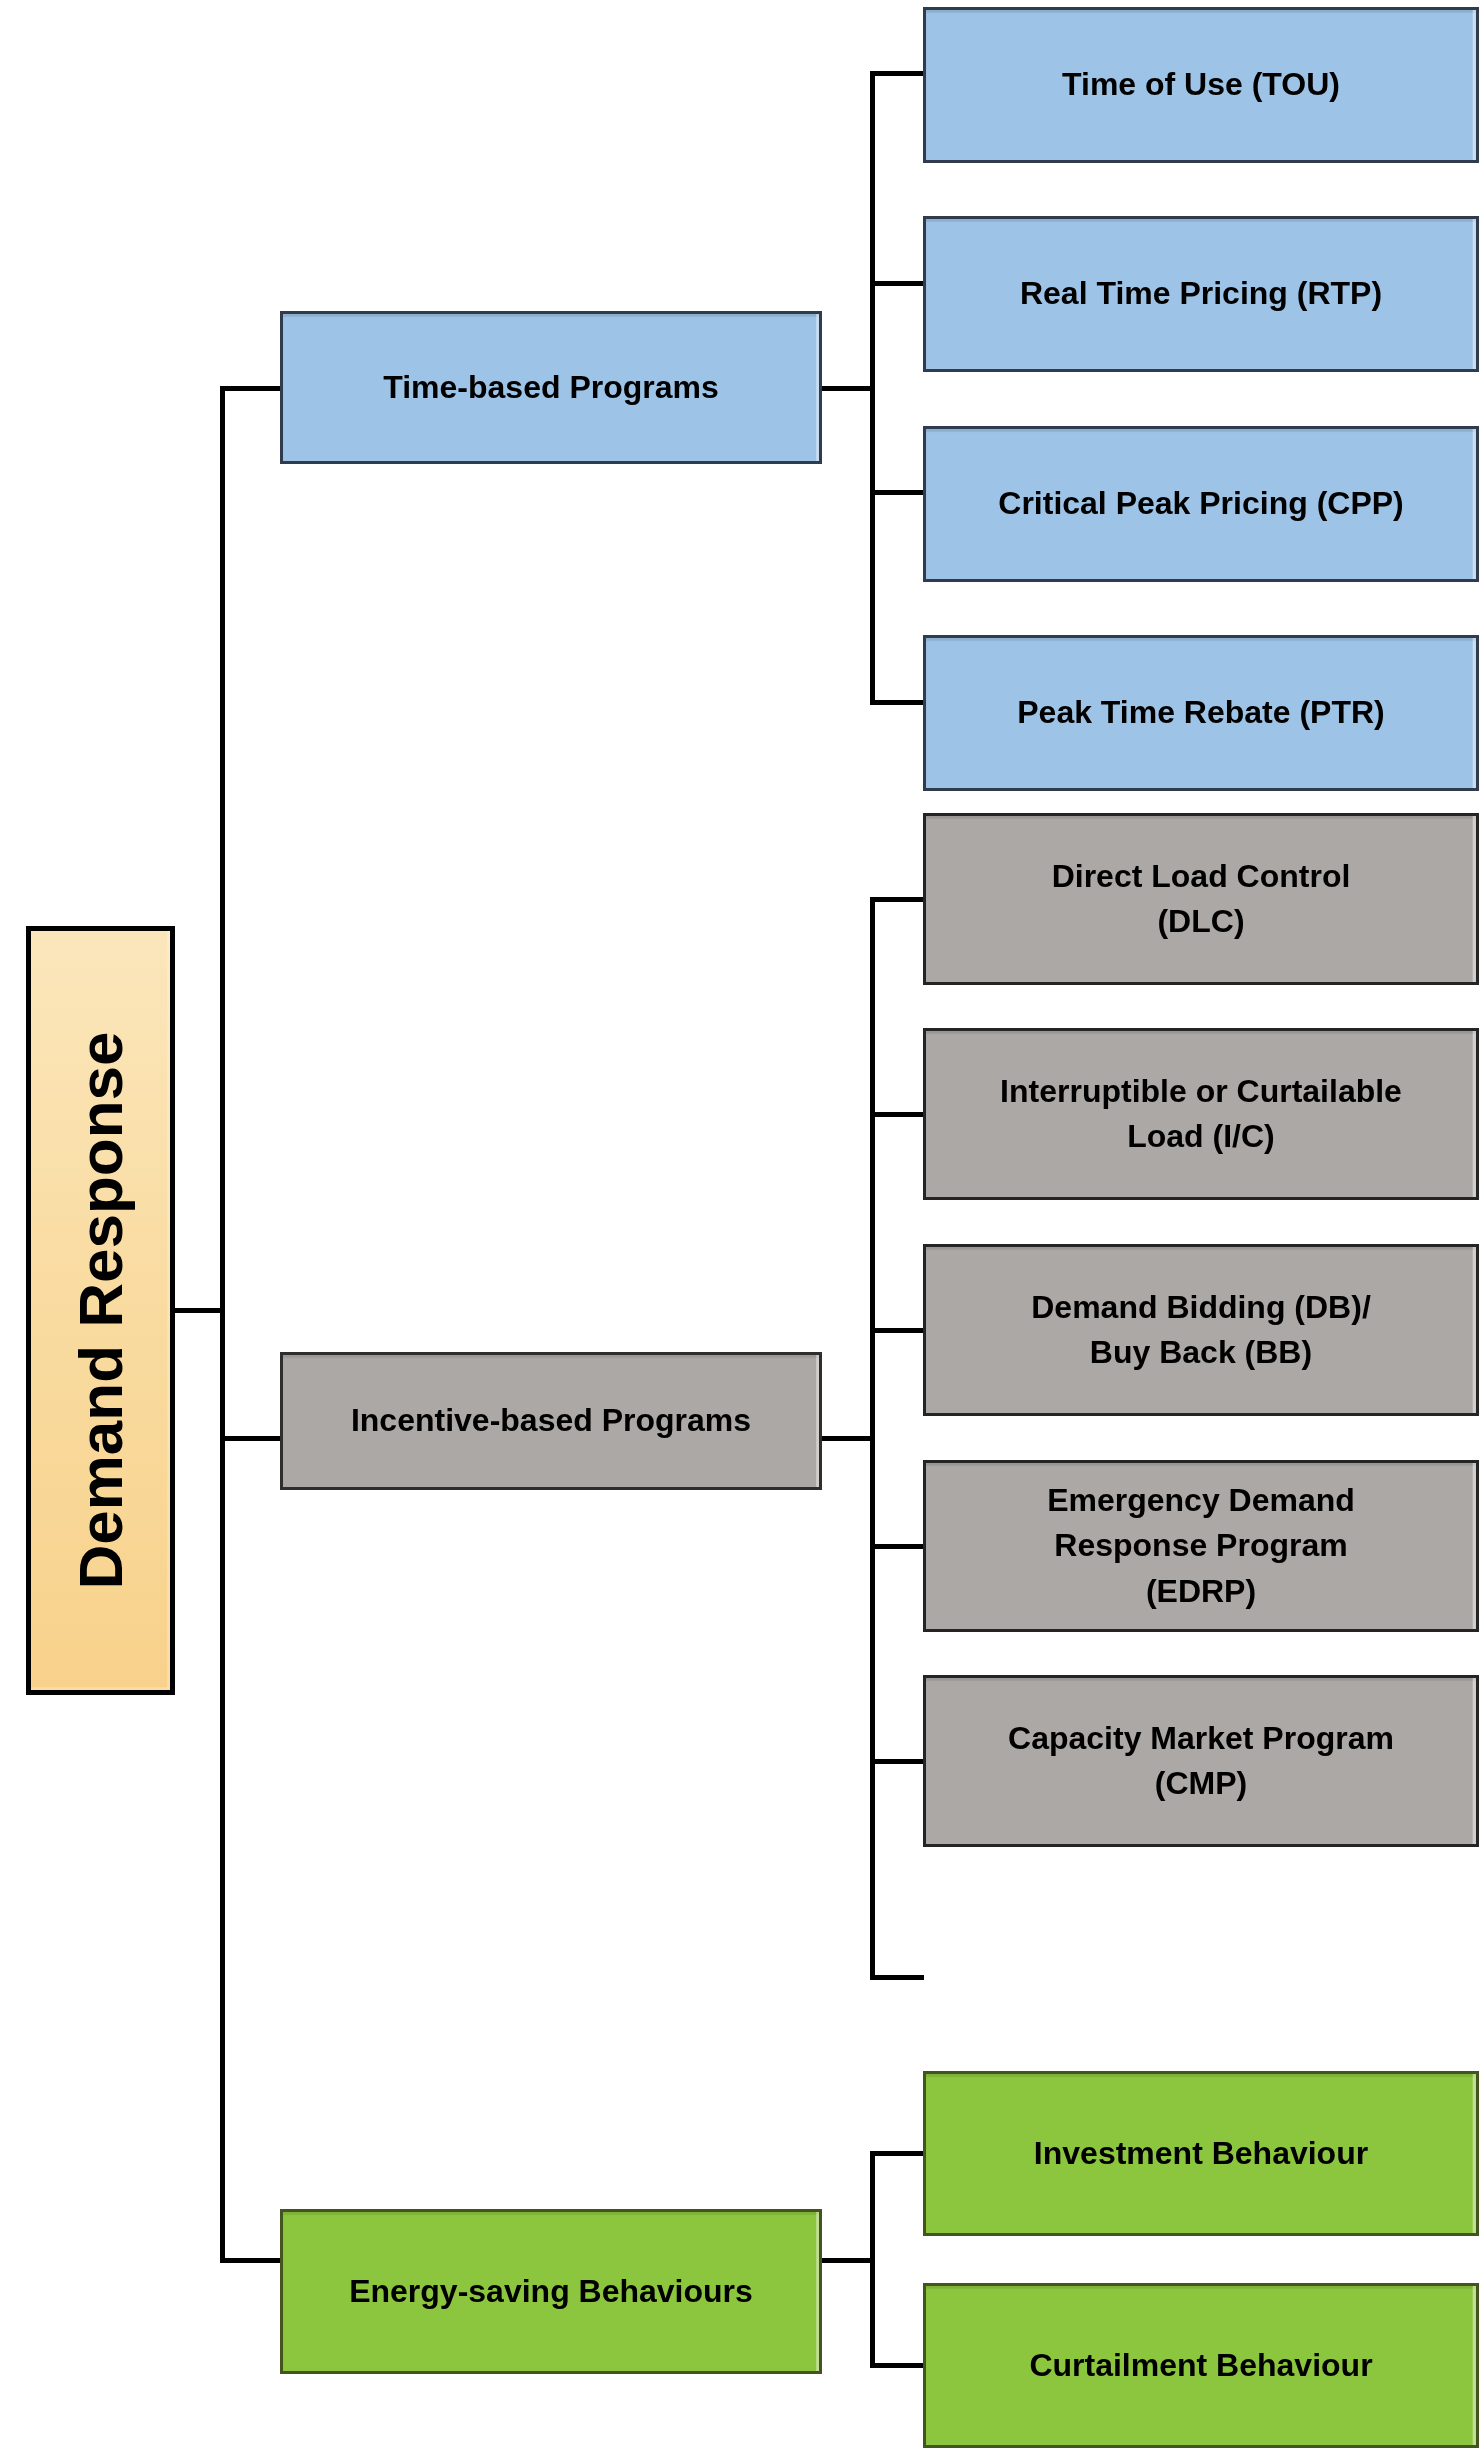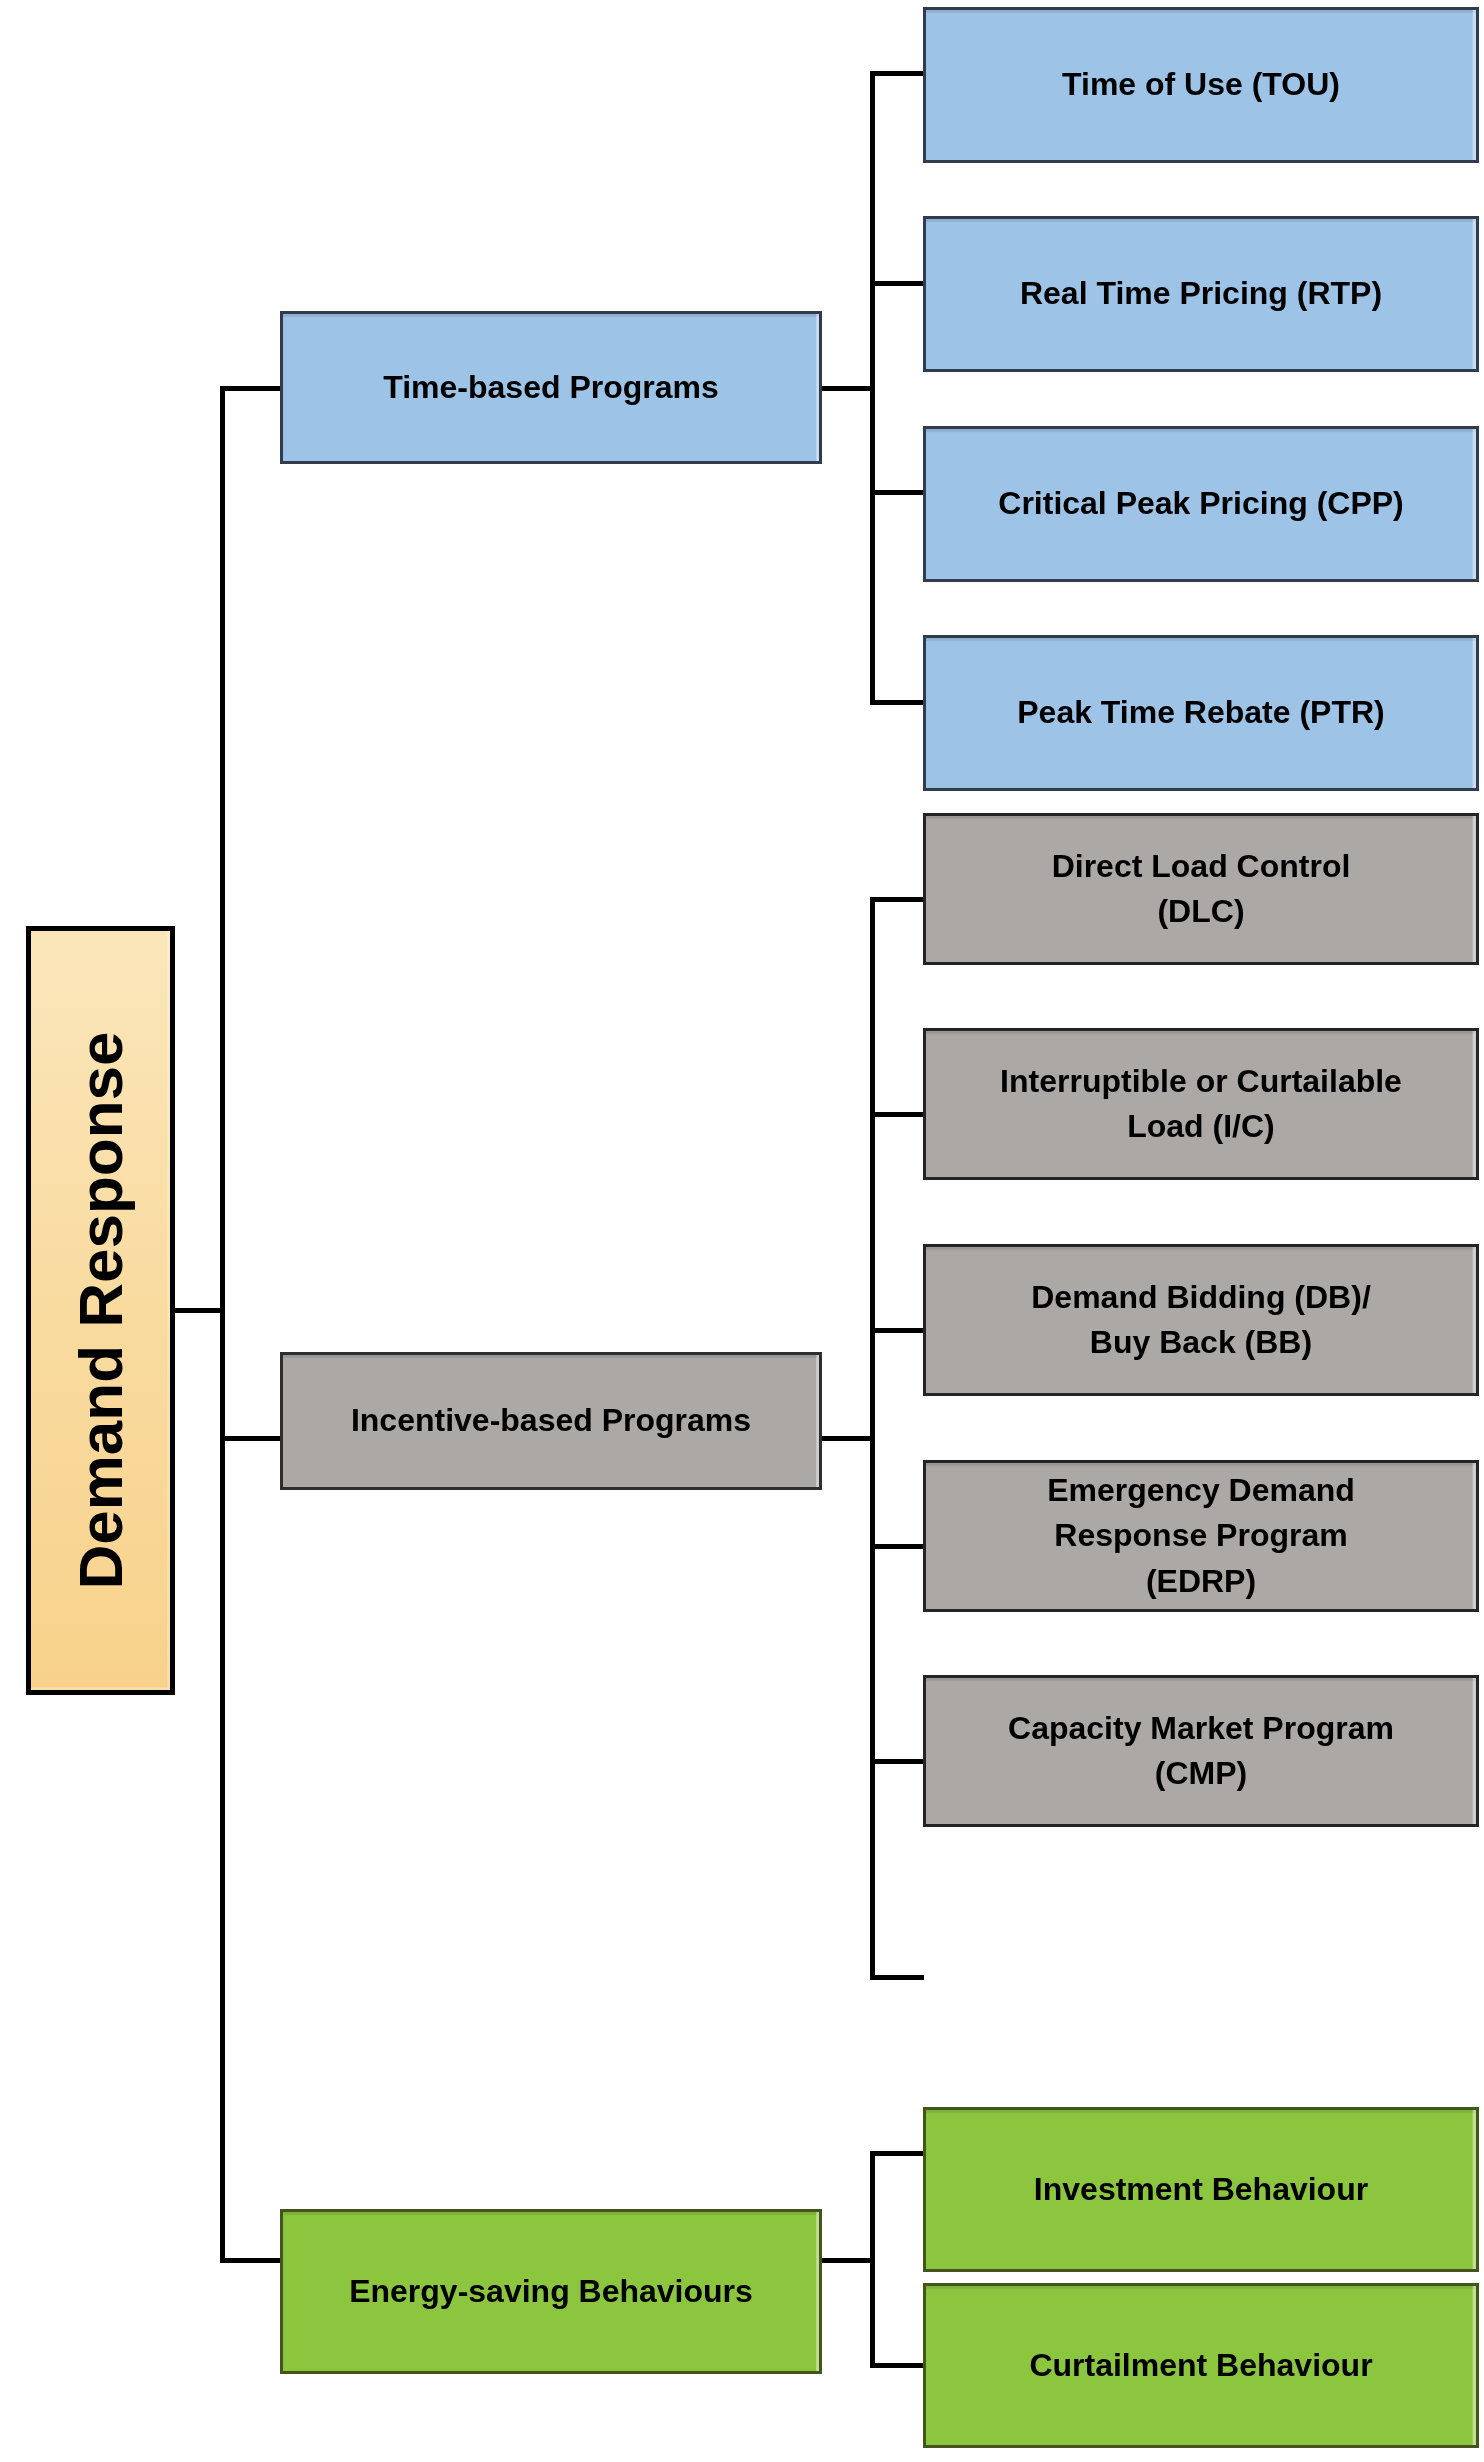--- a/index.html
+++ b/index.html
@@ -45,25 +45,25 @@
   .l2-incentive{top:1352px;height:138px;background:#ACA8A5;border-color:#2E2E2E;}
   .l2-energy{top:2178px;height:165px;background:#8CC63E;border-color:#44541D;margin-top:31px;}
   
   .leaf{
     left:923px;width:556px;
     border:3.3px solid #303C4E;
     font-size:32px;line-height:1.42;
     box-shadow:inset -3.3px 0 0 rgba(255,255,255,0.45), inset 0 2.8px 1.1px rgba(0,0,0,0.10);
   }
   .leaf.blue{background:#9DC3E6;border-color:#303C4E;height:156px;}
-  .leaf.gray{background:#ACA8A5;border-color:#242424;height:152px;}
+  .leaf.gray{background:#ACA8A5;border-color:#242424;height:172px;}
   .leaf.green{background:#8CC63E;border-color:#44541D;height:165px;}
   .b0{top:6.7px;} .b1{top:216px;} .b2{top:426px;} .b3{top:635px;}
   .g0{top:813px;} .g1{top:1028px;} .g2{top:1244px;} .g3{top:1460px;} .g4{top:1675px;} .g5{top:1891px;}
-  .e0{top:2071px;margin-top:36px;} .e1{top:2283px;}
+  .e0{top:2071px;} .e1{top:2283px;}
   
   .line{position:absolute;background:#000000;}
   .ln-root-h{left:171px;top:1308px;width:54px;height:5px;}
   .ln-trunk{left:220px;top:386px;width:5px;height:1877px;}
   .ln-br-time{left:220px;top:386px;width:64px;height:5px;}
   .ln-br-inc{left:220px;top:1436px;width:64px;height:5px;}
   .ln-br-en{left:220px;top:2258px;width:64px;height:5px;}
   .ln-stub-time{left:819px;top:386px;width:53px;height:5px;}
   .ln-stub-inc{left:819px;top:1436px;width:53px;height:5px;}
   .ln-stub-en{left:819px;top:2258px;width:53px;height:5px;}

